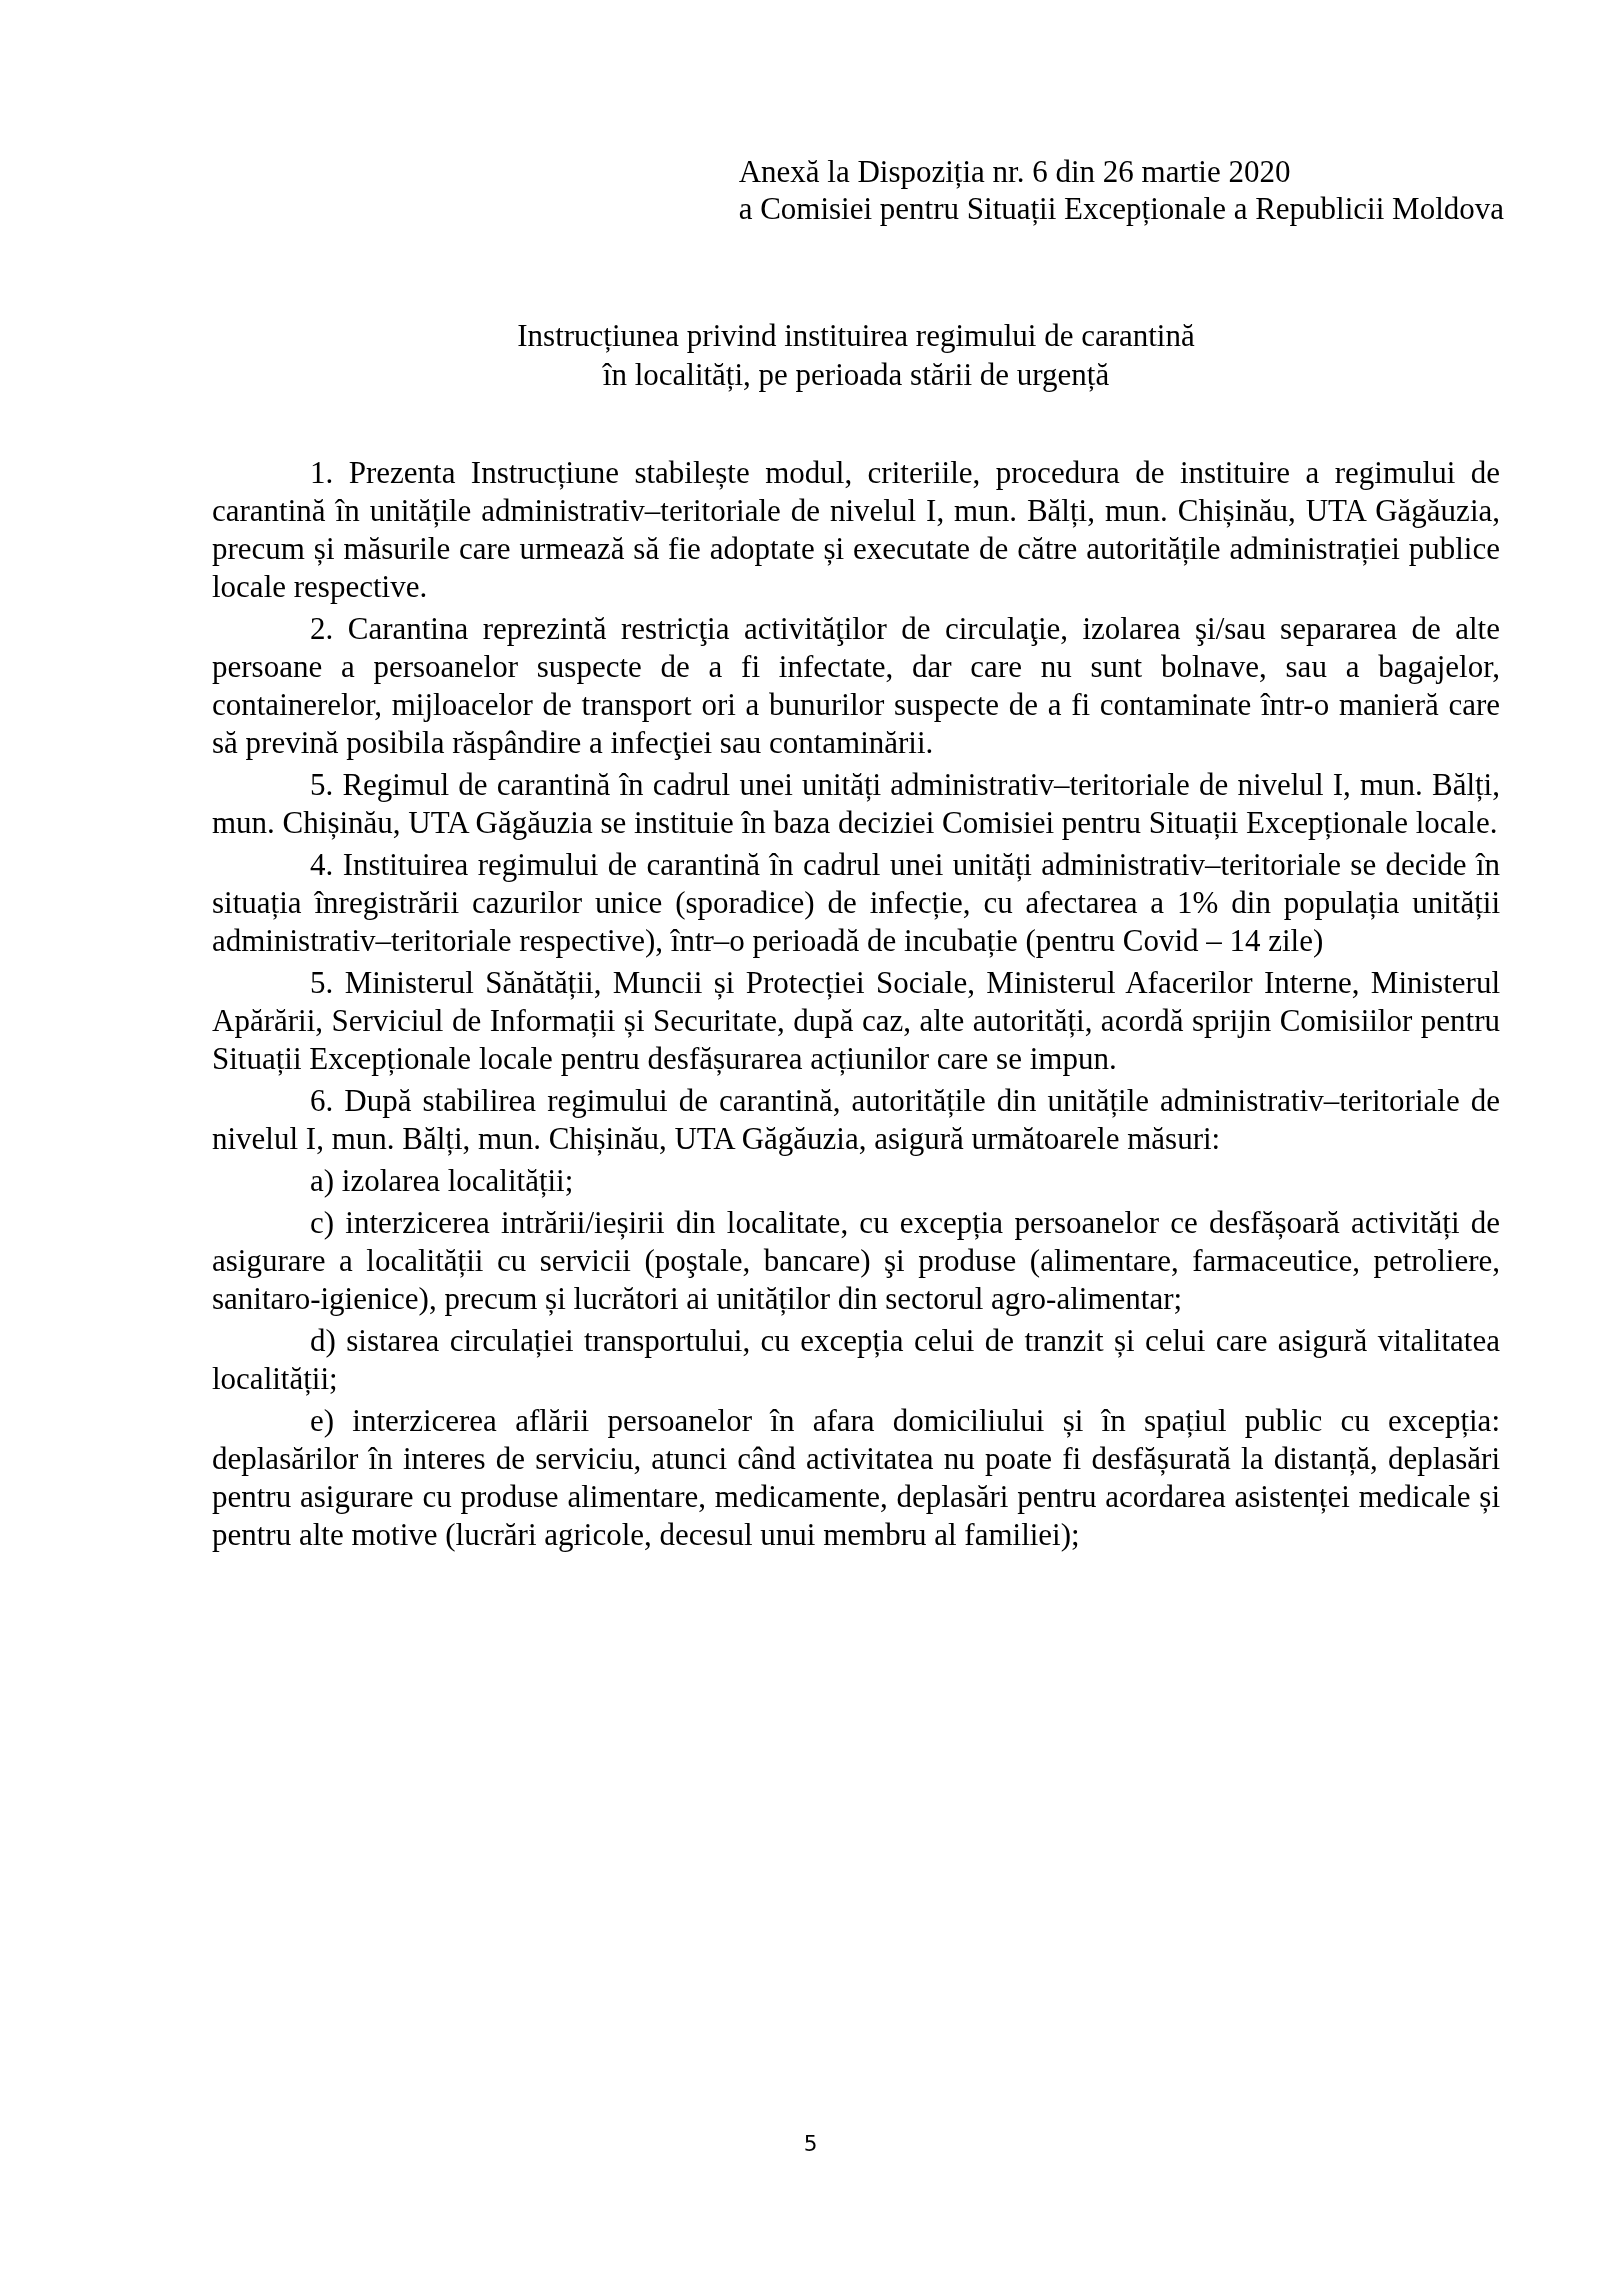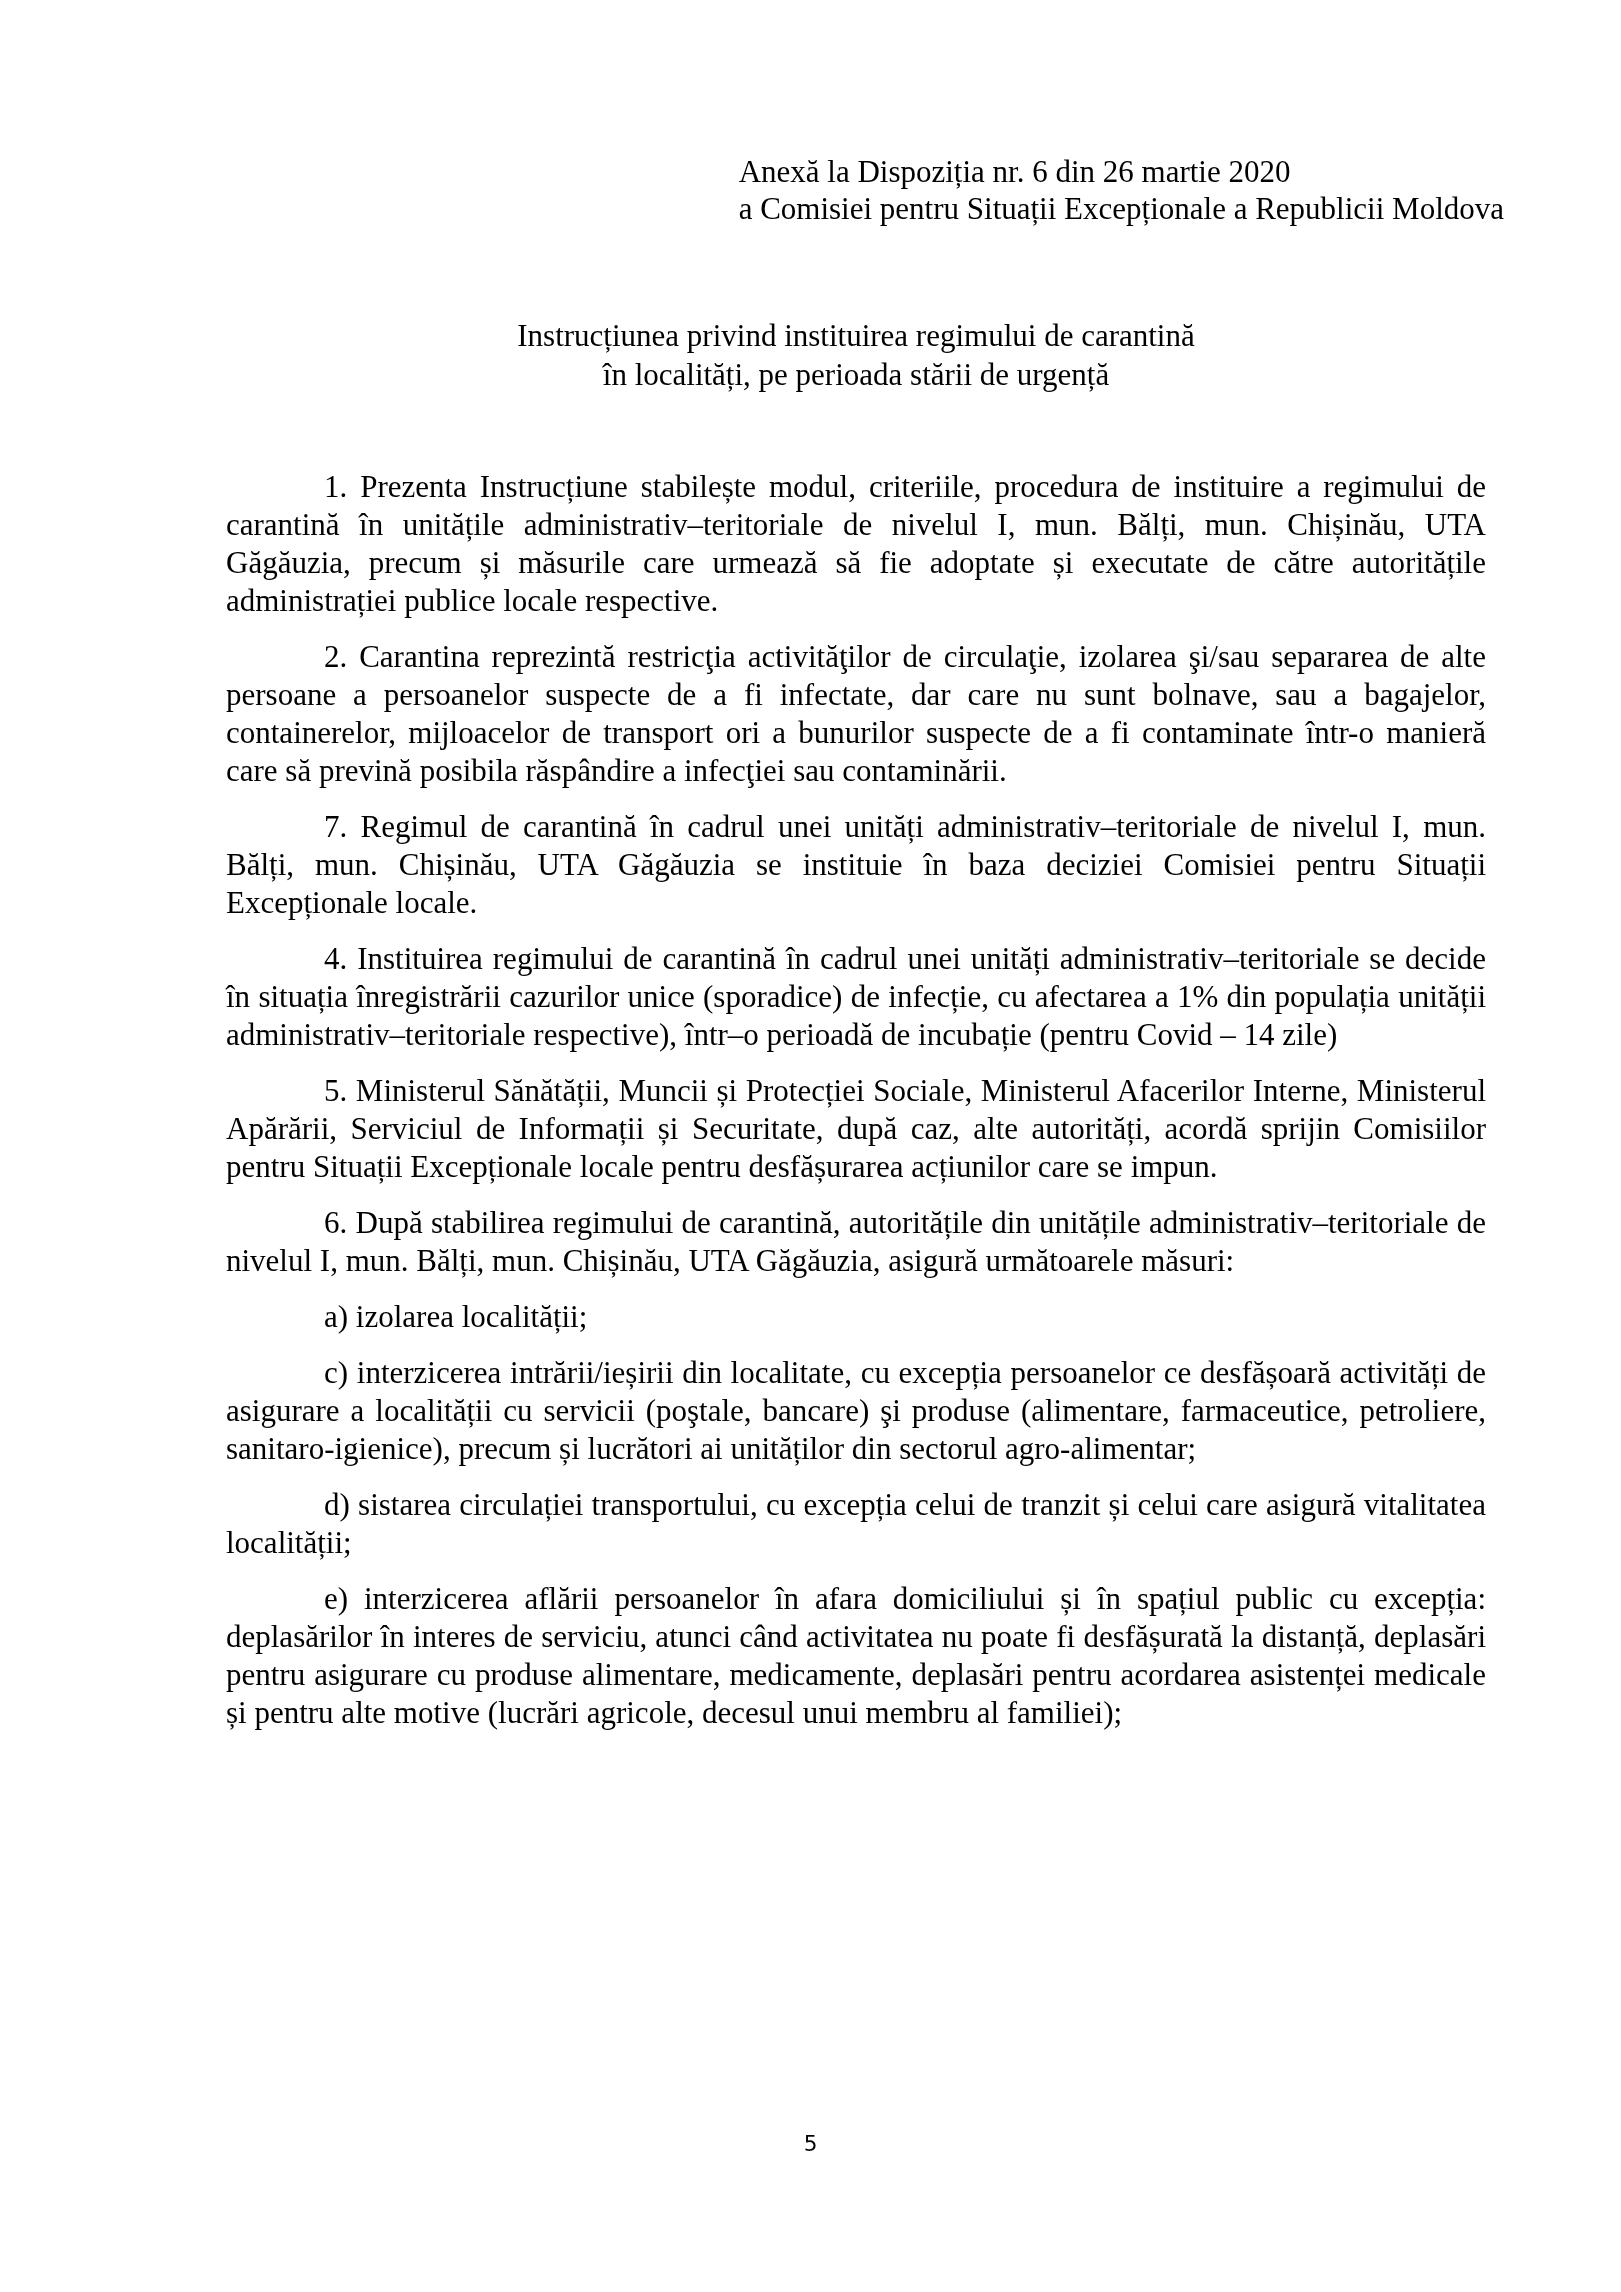--- a/index.html
+++ b/index.html
@@ -42,21 +42,21 @@
     }
     .body {
       position: absolute;
       top: 450px;
       left: 0;
       width: 100%;
       font-size: 31px;
       line-height: 38px;
     }
     .body p {
-      margin: 18px;
+      margin: 4px;
       text-indent: 98px;
       text-align: justify;
       text-align-last: left;
       font-family: Liberation Serif, serif;
     }
     .page-number {
       position: absolute;
       top: 2130px;
       left: 0;
       width: 1621px;
@@ -77,21 +77,21 @@
   </div>
 
   <div class="title">
     <div>Instrucțiunea privind instituirea regimului de carantină</div>
     <div>în localități, pe perioada stării de urgență</div>
   </div>
 
   <div class="body">
     <p>1. Prezenta Instrucțiune stabilește modul, criteriile, procedura de instituire a regimului de carantină în unitățile administrativ–teritoriale de nivelul I, mun. Bălți, mun. Chișinău, UTA Găgăuzia, precum și măsurile care urmează să fie adoptate și executate de către autoritățile administrației publice locale respective.</p>
     <p>2. Carantina reprezintă restricţia activităţilor de circulaţie, izolarea şi/sau separarea de alte persoane a persoanelor suspecte de a fi infectate, dar care nu sunt bolnave, sau a bagajelor, containerelor, mijloacelor de transport ori a bunurilor suspecte de a fi contaminate într-o manieră care să prevină posibila răspândire a infecţiei sau contaminării.</p>
-    <p>7. Regimul de carantină în cadrul unei unități administrativ–teritoriale de nivelul I, mun. Bălți, mun. Chișinău, UTA Găgăuzia se instituie în baza deciziei Comisiei pentru Situații Excepționale locale.</p>
+    <p>5. Regimul de carantină în cadrul unei unități administrativ–teritoriale de nivelul I, mun. Bălți, mun. Chișinău, UTA Găgăuzia se instituie în baza deciziei Comisiei pentru Situații Excepționale locale.</p>
     <p>4. Instituirea regimului de carantină în cadrul unei unități administrativ–teritoriale se decide în situația înregistrării cazurilor unice (sporadice) de infecție, cu afectarea a 1% din populația unității administrativ–teritoriale respective), într–o perioadă de incubație (pentru Covid – 14 zile)</p>
     <p>5. Ministerul Sănătății, Muncii și Protecției Sociale, Ministerul Afacerilor Interne, Ministerul Apărării, Serviciul de Informații și Securitate, după caz, alte autorități, acordă sprijin Comisiilor pentru Situații Excepționale locale pentru desfășurarea acțiunilor care se impun.</p>
     <p>6. După stabilirea regimului de carantină, autoritățile din unitățile administrativ–teritoriale de nivelul I, mun. Bălți, mun. Chișinău, UTA Găgăuzia, asigură următoarele măsuri:</p>
     <p>a) izolarea localității;</p>
     <p>c) interzicerea intrării/ieșirii din localitate, cu excepția persoanelor ce desfășoară activități de asigurare a localității cu servicii (poştale, bancare) şi produse (alimentare, farmaceutice, petroliere, sanitaro-igienice), precum și lucrători ai unităților din sectorul agro-alimentar;</p>
     <p>d) sistarea circulației transportului, cu excepția celui de tranzit și celui care asigură vitalitatea localității;</p>
     <p>e) interzicerea aflării persoanelor în afara domiciliului și în spațiul public cu excepția: deplasărilor în interes de serviciu, atunci când activitatea nu poate fi desfășurată la distanță, deplasări pentru asigurare cu produse alimentare, medicamente, deplasări pentru acordarea asistenței medicale și pentru alte motive (lucrări agricole, decesul unui membru al familiei);</p>
   </div>
 
 </div>

